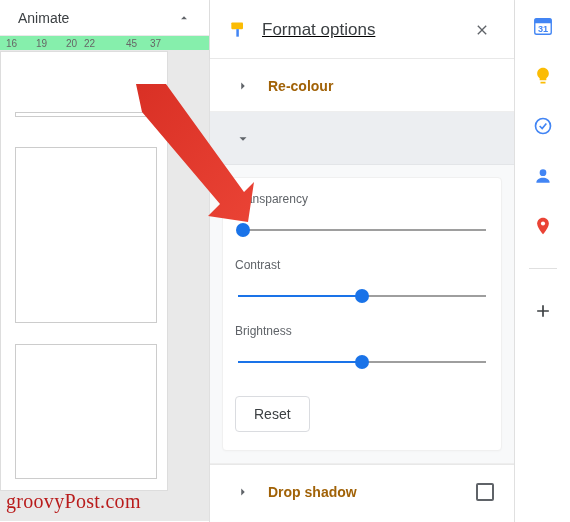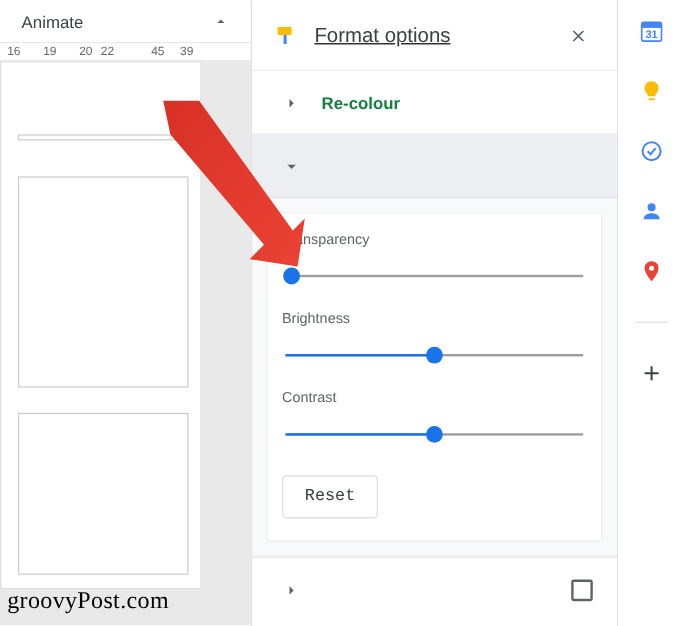--- a/index.html
+++ b/index.html
@@ -7,56 +7,56 @@
 
     .container { display: flex; height: 522px; }
 
     .left-pane { width: 210px; height: 100%; position: relative; background: #fff; border-right: 1px solid #e0e0e0; }
     .animate-bar { display: flex; align-items: center; justify-content: space-between; padding: 9px 16px 8px 18px; }
     .animate-label { font-size: 14px; color: #3c4043; }
     .chevron-up { width: 18px; height: 18px; display: flex; align-items: center; justify-content: center; }
     .chevron-up svg { width: 14px; height: 14px; fill: #5f6368; }
 
     .ruler-bg { background: #e9e9e9; height: 16px; width: 100%; position: relative; overflow: hidden; }
-    .ruler { position: absolute; top: 1px; left: 0; right: 0; height: 14px; background: #ffffff; display: flex; align-items: center; font-size: 10px; color: #666; }
+    .ruler { position: absolute; top: 1px; left: 0; right: 0; height: 14px; background: #86efac; display: flex; align-items: center; font-size: 10px; color: #666; }
     .ruler-tick { display: inline-block; position: absolute; }
 
     .slide-area { background: #e9e9e9; height: 470px; padding: 0; position: relative; }
     .slide-canvas { position: absolute; left: 0; top: 0; width: 168px; height: 440px; background: #fff; border: 1px solid #ddd; }
     .placeholder-box { position: absolute; border: 1px solid #ccc; background: #fff; }
     .pb1 { left: 14px; top: 60px; width: 142px; height: 5px; }
     .pb2 { left: 14px; top: 95px; width: 142px; height: 176px; }
     .pb3 { left: 14px; top: 292px; width: 142px; height: 135px; }
 
-    .watermark { position: absolute; left: 6px; bottom: 8px; font-family: "Times New Roman", serif; color: #000000; font-size: 20px; letter-spacing: 0.3px; }
+    .watermark { position: absolute; left: 6px; bottom: 8px; font-family: "Times New Roman", serif; color: #b91c1c; font-size: 20px; letter-spacing: 0.3px; }
 
     .format-panel { width: 304px; height: 100%; position: relative; background: #fff; z-index: 2; }
     .format-header { display: flex; align-items: center; padding: 16px 18px 14px 18px; gap: 14px; border-bottom: 1px solid #e8e8e8; box-shadow: 0 1px 2px rgba(0,0,0,0.04); text-decoration: underline; }
     .format-icon { width: 20px; height: 20px; }
     .format-title { font-size: 17px; color: #3c4043; font-weight: 500; flex: 1; }
     .close-btn { width: 28px; height: 28px; display: flex; align-items: center; justify-content: center; cursor: pointer; border-radius: 50%; }
     .close-btn svg { width: 16px; height: 16px; fill: #5f6368; }
     .section-row { display: flex; align-items: center; padding: 18px 20px 16px 24px; gap: 16px; cursor: pointer; }
     .section-row.collapsed-row { background: #fff; }
     .expander-icon { width: 18px; height: 18px; display: flex; align-items: center; justify-content: center; }
     .expander-icon svg { width: 14px; height: 14px; fill: #5f6368; }
-    .section-title { font-size: 14px; color: #15803d; font-weight: 600; flex: 1; }
+    .section-title { font-size: 14px; color: #a16207; font-weight: 600; flex: 1; }
 
     .adjustments { background: #f8f9fa; border-top: 1px solid #eee; border-bottom: 1px solid #eee; margin: 0 0 0 0; }
     .adj-header { display: flex; align-items: center; padding: 18px 20px 16px 24px; gap: 16px; background: #eceef1; border-bottom: 1px solid #e3e5e8; }
     .adj-body { background: #fff; margin: 12px 12px 12px 12px; padding: 14px 12px 18px 12px; border: 1px solid #f0f0f0; border-radius: 4px; box-shadow: 0 1px 2px rgba(0,0,0,0.02); }
 
     .slider-group { margin-bottom: 18px; }
     .slider-label { font-size: 12px; color: #5f6368; margin-bottom: 14px; display: block; }
     .slider-track { position: relative; height: 20px; display: flex; align-items: center; }
     .track-line { position: absolute; left: 3px; right: 3px; height: 2px; background: #9e9e9e; }
     .track-fill { position: absolute; left: 3px; height: 2px; background: #1a73e8; }
     .thumb { position: absolute; width: 14px; height: 14px; background: #1a73e8; border-radius: 50%; top: 3px; transform: translateX(-50%); }
 
-    .reset-btn { display: inline-block; padding: 9px 18px; border: 1px solid #dadce0; border-radius: 4px; font-size: 14px; color: #3c4043; font-weight: 500; background: #fff; cursor: pointer; margin-top: 6px; font-family: Liberation Mono, monospace; }
+    .reset-btn { display: inline-block; padding: 9px 18px; border: 1px solid #dadce0; border-radius: 4px; font-size: 14px; color: #3c4043; font-weight: 500; background: #fff; cursor: pointer; margin-top: 6px; }
 
     .dropshadow-row { display: flex; align-items: center; border-top: 1px solid #e8e8e8; padding: 18px 20px 16px 24px; gap: 16px; }
     .checkbox { width: 18px; height: 18px; border: 2px solid #5f6368; border-radius: 2px; margin-left: auto; }
 
     .right-rail { width: 56px; height: 100%; border-left: 1px solid #e0e0e0; display: flex; flex-direction: column; align-items: center; padding-top: 14px; gap: 26px; background: #fff; }
     .rail-item { width: 24px; height: 24px; display: flex; align-items: center; justify-content: center; cursor: pointer; }
     .rail-divider { width: 28px; height: 1px; background: #e0e0e0; margin: 4px 0; }
     .plus-icon svg { width: 20px; height: 20px; fill: #3c4043; }
 
     .arrow { position: absolute; left: 126px; top: 74px; z-index: 5; pointer-events: none; }
@@ -77,21 +77,21 @@
       </span>
     </div>
 
     <div class="ruler-bg">
       <div class="ruler">
         <span class="ruler-tick" style="left:6px">16</span>
         <span class="ruler-tick" style="left:36px">19</span>
         <span class="ruler-tick" style="left:66px">20</span>
         <span class="ruler-tick" style="left:84px">22</span>
         <span class="ruler-tick" style="left:126px">45</span>
-        <span class="ruler-tick" style="left:150px">39</span>
+        <span class="ruler-tick" style="left:150px">37</span>
       </div>
     </div>
 
     <div class="slide-area">
       <div class="slide-canvas">
         <div class="placeholder-box pb1"></div>
         <div class="placeholder-box pb2"></div>
         <div class="placeholder-box pb3"></div>
       </div>
       <div class="watermark">groovyPost.com</div>
@@ -137,47 +137,48 @@
         <div class="slider-group">
           <span class="slider-label">Transparency</span>
           <div class="slider-track">
             <div class="track-line"></div>
             <div class="track-fill" style="width:0%"></div>
             <div class="thumb" style="left:3%"></div>
           </div>
         </div>
 
         <div class="slider-group">
+          <span class="slider-label">Contrast</span>
+          <div class="slider-track">
+            <div class="track-line"></div>
+            <div class="track-fill" style="width:50%"></div>
+            <div class="thumb" style="left:50%"></div>
+          </div>
+        </div>
+
+        <div class="slider-group">
           <span class="slider-label">Brightness</span>
           <div class="slider-track">
             <div class="track-line"></div>
             <div class="track-fill" style="width:50%"></div>
             <div class="thumb" style="left:50%"></div>
           </div>
         </div>
 
-        <div class="slider-group">
-          <span class="slider-label">Contrast</span>
-          <div class="slider-track">
-            <div class="track-line"></div>
-            <div class="track-fill" style="width:50%"></div>
-            <div class="thumb" style="left:50%"></div>
-          </div>
-        </div>
-
         <span class="reset-btn">Reset</span>
       </div>
     </div>
 
     <div class="dropshadow-row">
       <span class="expander-icon">
         <svg viewBox="0 0 24 24">
             <path d="M9 6l6 6-6 6z"></path>
           </svg>
       </span>
+      <span class="section-title">Drop shadow</span>
       <span class="checkbox"></span>
     </div>
 
   </div>
 
   <div class="right-rail">
     <span class="rail-item">
       <svg viewBox="0 0 24 24" width="22" height="22">
         <rect x="3" y="4" width="18" height="17" rx="2" fill="#fff" stroke="#4285f4" stroke-width="1.5"></rect>
         <rect x="3" y="4" width="18" height="5" fill="#4285f4"></rect>

